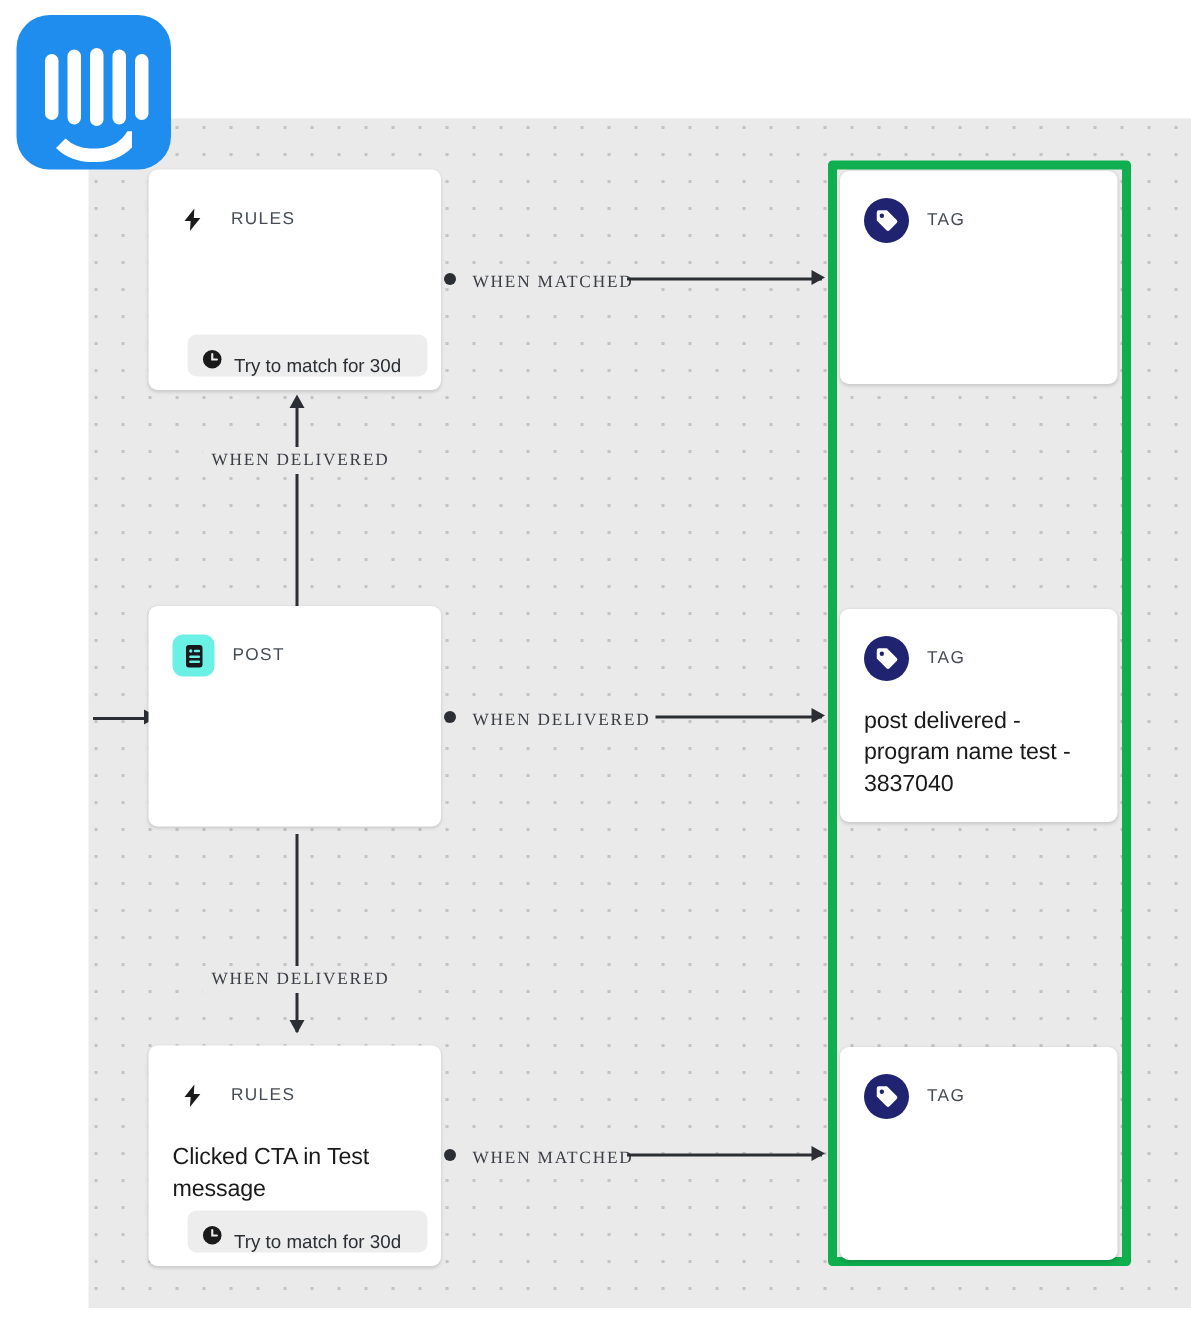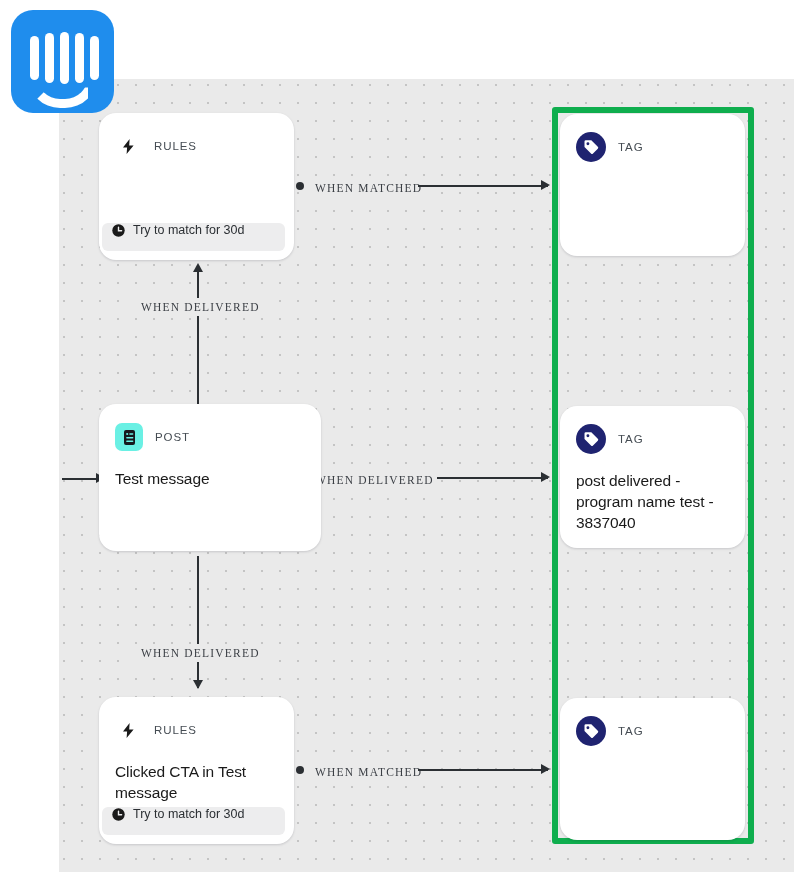--- a/index.html
+++ b/index.html
@@ -66,21 +66,21 @@
     border-top-color: transparent;
     border-left-color: transparent;
     border-right-color: transparent;
     border-radius: 0 0 46px 46px;
   }
 
   
   .card {
     position: absolute;
     background: #ffffff;
-    border-radius: 17px;
+    border-radius: 6px;
     box-shadow: 0 1px 3px rgba(16,24,40,.10), 0 1px 2px rgba(16,24,40,.06);
     overflow: hidden;
     z-index: 20;
   }
   .card-body { padding: 16px 16px 0 16px; }
 
   .card-head {
     display: flex;
     align-items: center;
     gap: 12px;
@@ -99,28 +99,28 @@
     margin-top: 14px;
     font-size: 15.5px;
     line-height: 21px;
     color: #1a1a1a;
     font-weight: 500;
     letter-spacing: -.1px;
   }
 
   .card-foot {
     position: absolute;
-    left: 3px;
+    left: 26px;
     right: 9px;
     bottom: 9px;
     height: 28px;
     background: #ededee;
     border-radius: 6px;
     display: flex;
-    align-items: flex-start;
+    align-items: flex-end;
     gap: 8px;
     padding: 0 10px;
   }
   .card-foot-label {
     font-size: 12.5px;
     color: #2b2f33;
     font-weight: 500;
   }
 
   
@@ -300,35 +300,34 @@
       <span class="clock-icon">
         <svg width="13" height="13" viewBox="0 0 13 13">
           <circle cx="6.5" cy="6.5" r="6.2" fill="#1a1a1a"></circle>
           <path d="M6.5 3.1v3.6h3.1" stroke="#ededee" stroke-width="1.4" fill="none" stroke-linecap="round"></path>
         </svg>
       </span>
       <span class="card-foot-label">Try to match for 30d</span>
     </div>
   </div>
 
-  <div class="card" style="left:99px; top:404px; width:222px; height:147px;">
+  <div class="card" style="left:99px; top:404px; width:195px; height:147px;">
     <div class="card-body">
       <div class="card-head">
         <span class="icon-sq">
           <svg width="15" height="17" viewBox="0 0 15 17">
             <rect x="2" y="1" width="11" height="15" rx="2" fill="#16181d"></rect>
             <circle cx="5.2" cy="5" r="1.1" fill="#6af0e4"></circle>
             <rect x="7.2" y="4.2" width="4.2" height="1.6" rx=".8" fill="#6af0e4"></rect>
             <rect x="4.1" y="8" width="7.3" height="1.6" rx=".8" fill="#6af0e4"></rect>
             <rect x="4.1" y="11.4" width="7.3" height="1.6" rx=".8" fill="#6af0e4"></rect>
           </svg>
         </span>
         <span class="card-kind">POST</span>
       </div>
-      <div class="card-title">Test message</div>
     </div>
   </div>
 
   <div class="card" style="left:99px; top:697px; width:195px; height:147px;">
     <div class="card-body">
       <div class="card-head">
         <span class="icon-hex">
           <span class="hex"></span>
           <svg width="13" height="15" viewBox="0 0 13 15">
             <path d="M7.6 0 1 8.4h4.1L4.6 15 11.6 6.4H7.2z" fill="#1a1a1a"></path>

